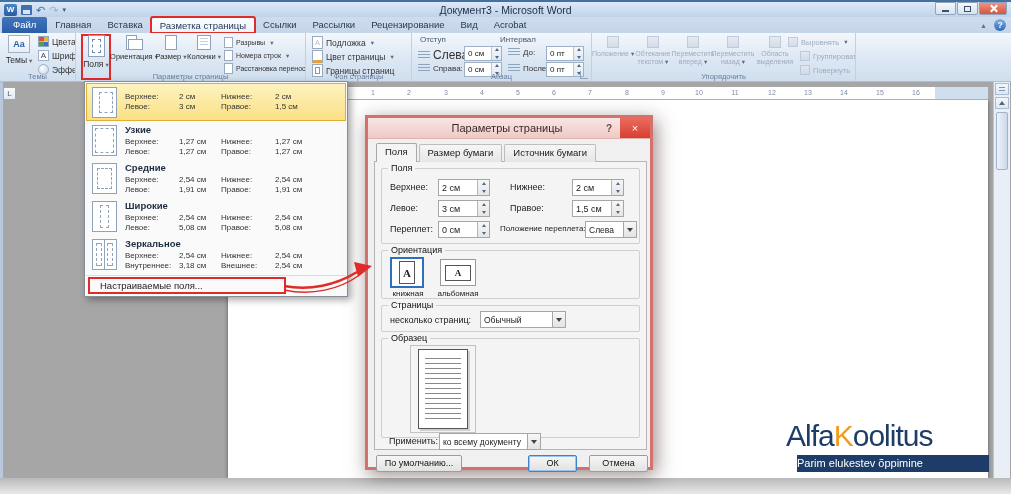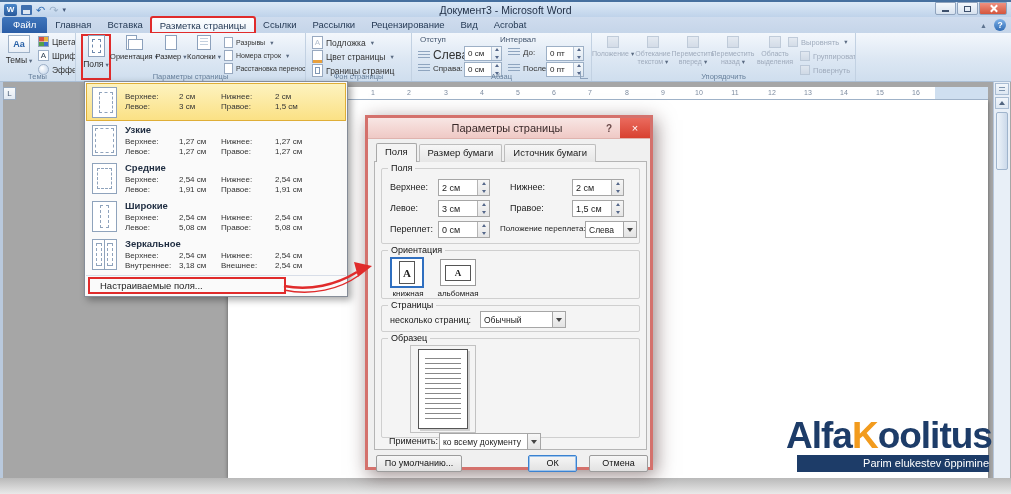--- a/index.html
+++ b/index.html
@@ -88,23 +88,23 @@
 .rn{position:absolute;top:2px;width:14px;text-align:center;font-size:7px;color:#7e8ca0}
 #page{position:absolute;left:228px;top:100px;width:760px;height:378px;background:#fff;box-shadow:0 1px 4px rgba(0,0,0,.45)}
 #vscroll{position:absolute;left:993px;top:82px;width:17px;height:396px;background:#e8eff7;border-left:1px solid #b5c5da}
 .vs-top{position:absolute;left:1px;top:1px;right:1px;height:12px;background:linear-gradient(#f2f6fb,#dde7f2);border:1px solid #a9bcd2}
 .vs-top::before{content:"";position:absolute;inset:3px 3px;background:repeating-linear-gradient(to bottom,#7f95af 0 1px,transparent 1px 3px)}
 .vs-up{position:absolute;left:1px;top:15px;right:1px;height:12px;background:linear-gradient(#f2f6fb,#dde7f2);border:1px solid #a9bcd2;display:flex;align-items:center;justify-content:center}
 .vs-up::after{content:"";border:3px solid transparent;border-bottom:4px solid #51657f;margin-top:-3px}
 .vs-thumb{position:absolute;left:2px;top:30px;right:2px;height:58px;background:linear-gradient(90deg,#eef4fa,#cbd9ea);border:1px solid #9fb4cc;border-radius:2px}
 #bottomstrip{position:absolute;left:0;top:478px;width:100%;height:16px;background:linear-gradient(#b9b9b9,#e9e9e9)}
 
-#brand{position:absolute;left:786px;top:419px;z-index:5;font-weight:bold;font-size:37px;letter-spacing:-1px;color:#1d3c68;line-height:34px;white-space:nowrap}
+#brand{position:absolute;left:786px;top:419px;z-index:5;font-weight:normal;font-size:30px;letter-spacing:-1px;color:#1d3c68;line-height:34px;white-space:nowrap}
 #brand .k{color:#f29b1d}
-#brandtag{position:absolute;left:797px;top:455px;width:192px;height:17px;background:#1d3c68;color:#fff;font-size:11px;text-align:right;line-height:17px;z-index:5}
+#brandtag{position:absolute;left:797px;top:455px;width:192px;height:17px;background:#1d3c68;color:#fff;font-size:11px;text-align:left;line-height:17px;z-index:5}
 
 
 #mmenu{position:absolute;left:84px;top:81px;width:264px;background:#fafafa;border:1px solid #868d98;box-shadow:3px 3px 7px rgba(0,0,0,.35);z-index:20;padding:1px 1px 2px}
 .mitem{display:flex;align-items:center;gap:8px;padding:2px 6px;height:38px;position:relative}
 .mitem.sel{background:linear-gradient(#fdf3c1,#fbe083);box-shadow:inset 0 0 0 1px #dfae37}
 .mi-ic{width:25px;height:31px;background:#fff;border:1px solid #8fa3bc;position:relative;flex:none}
 .mi-ic::before{content:"";position:absolute;border:1px dashed #8fa3bc}
 .mi-normal::before{inset:4px 3px 4px 6px}
 .mi-narrow::before{inset:2px}
 .mi-medium::before{inset:4px}

